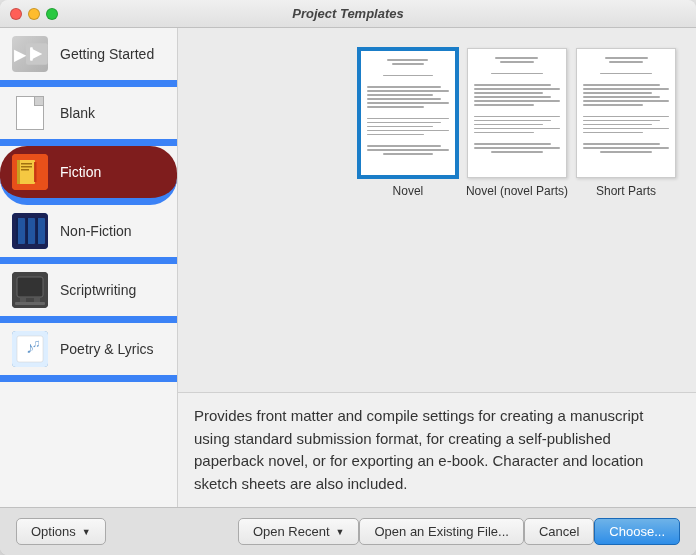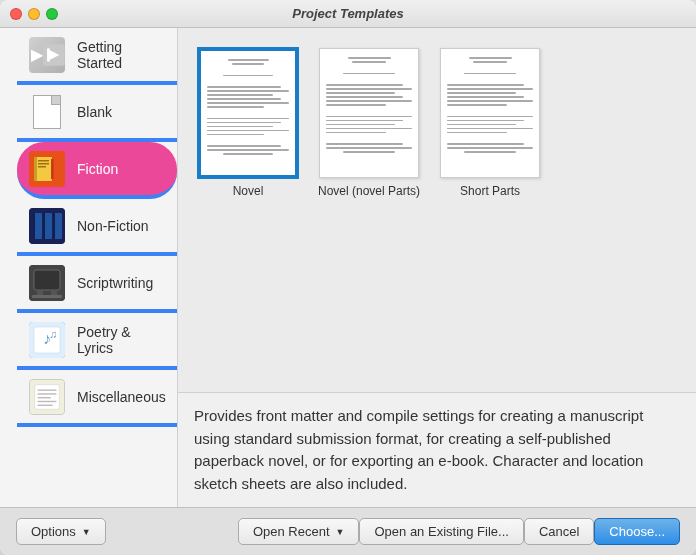--- a/index.html
+++ b/index.html
@@ -65,25 +65,24 @@
       flex-direction: column;
       flex-shrink: 0;
     }
     .sidebar-item {
       display: flex;
       align-items: center;
       padding: 8px 12px;
       cursor: pointer;
       min-height: 57px;
       gap: 12px;
-      border-bottom: 4px solid #3b82f6;
-      margin-left: 17px;
+      border-bottom: 7px solid #3b82f6;
     }
     .sidebar-item.active {
-      background: #ec4899;
+      background: #7f1d1d;
       border-radius: 27px;
     }
     .sidebar-item.active .sidebar-label {
       color: white;
     }
     .sidebar-label {
       font-size: 14px;
       color: #333;
       font-weight: 400;
     }
@@ -140,22 +139,23 @@
       flex-direction: column;
       background: #ebebeb;
     }
 
     .templates-grid {
       flex: 1;
       display: flex;
       flex-wrap: wrap;
       align-content: flex-start;
       padding: 20px;
-      gap: 20px;
+      gap: 8px;
       overflow-y: auto;
+      justify-content: flex-end;
     }
 
     .template-item {
       display: flex;
       flex-direction: column;
       align-items: center;
       gap: 6px;
       cursor: pointer;
     }
 
@@ -349,34 +349,20 @@
         <svg width="36" height="36" viewBox="0 0 36 36">
           <rect width="36" height="36" rx="3" fill="#ddeeff"></rect>
           <rect x="5" y="5" width="26" height="26" rx="2" fill="white" stroke="#ccc" stroke-width="0.5"></rect>
           <text x="18" y="22" font-size="16" text-anchor="middle" fill="#6699cc">♪</text>
           <text x="24" y="16" font-size="11" text-anchor="middle" fill="#6699cc">♫</text>
         </svg>
       </div>
       <span class="sidebar-label">Poetry &amp; Lyrics</span>
     </div>
 
-    <div class="sidebar-item">
-      <div class="sidebar-icon icon-misc">
-        <svg width="36" height="36" viewBox="0 0 36 36">
-          <rect width="36" height="36" rx="3" fill="#f0eedc"></rect>
-          <rect x="5" y="5" width="26" height="26" rx="2" fill="white" stroke="#ccc" stroke-width="0.5"></rect>
-          <rect x="8" y="10" width="20" height="1.5" fill="#bbb"></rect>
-          <rect x="8" y="14" width="20" height="1.5" fill="#bbb"></rect>
-          <rect x="8" y="18" width="14" height="1.5" fill="#bbb"></rect>
-          <rect x="8" y="22" width="20" height="1.5" fill="#bbb"></rect>
-          <rect x="8" y="26" width="16" height="1.5" fill="#bbb"></rect>
-        </svg>
-      </div>
-      <span class="sidebar-label">Miscellaneous</span>
-    </div>
 
   </div>
 
   <div class="right-panel">
 
     <div class="templates-grid">
 
       <div class="template-item">
         <div class="template-preview selected">
           <div class="preview-content">

